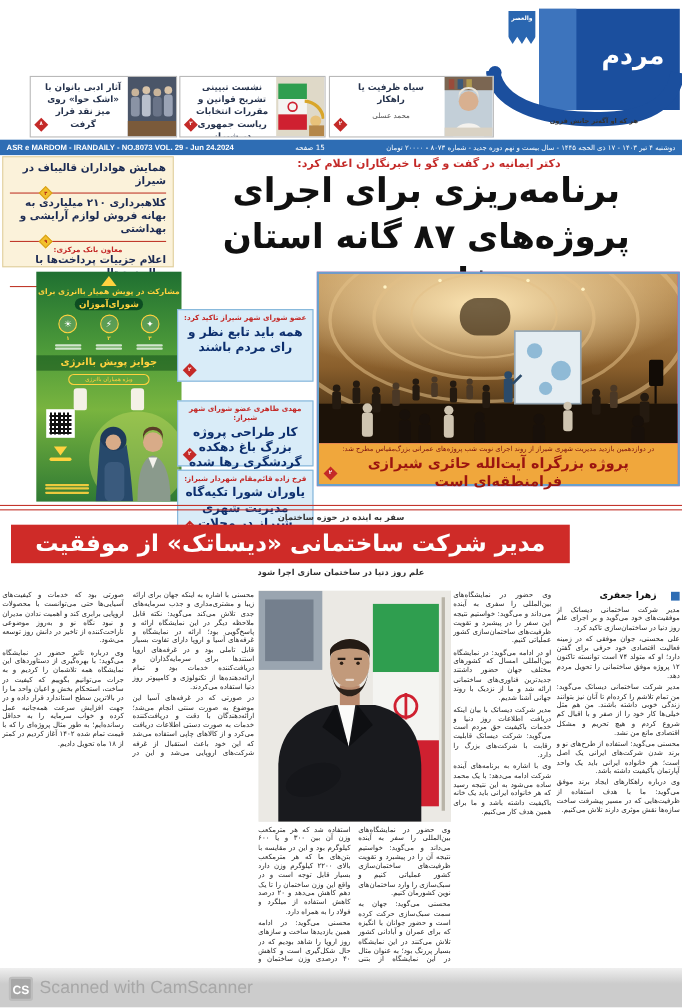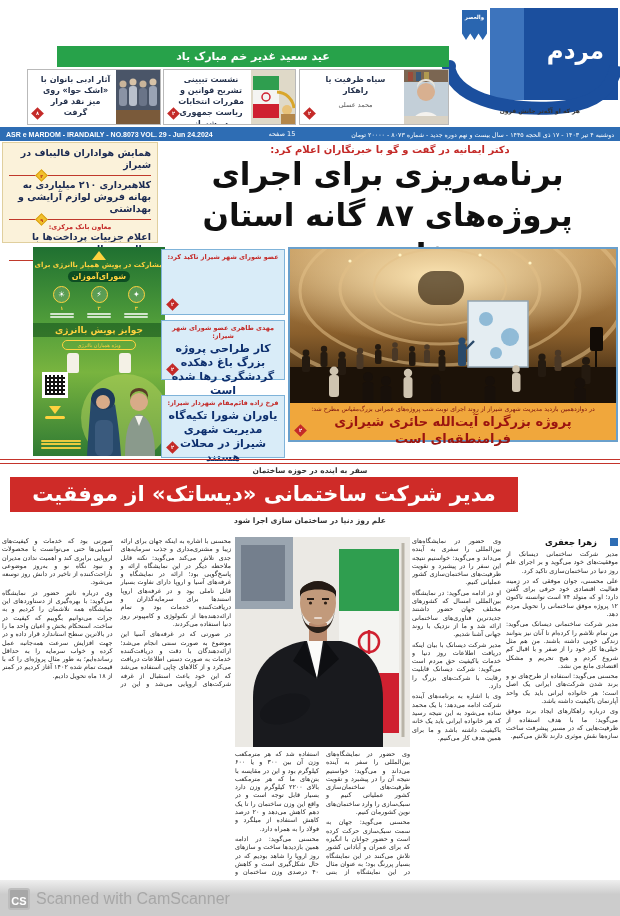--- a/index.html
+++ b/index.html
@@ -86,21 +86,21 @@
   #ad .brand { position:absolute; left:12px; bottom:36px; width:20px; height:14px; }
   #ad .brand span { display:block; width:0;height:0; margin:0 auto; border-left:6px solid transparent;
       border-right:6px solid transparent; border-top:8px solid #ffd23f; }
   #ad .brand i { display:block; height:3px; background:#ffd23f; border-radius:2px; margin-top:2px; }
   #ad .foot { position:absolute; left:6px; bottom:6px; width:44px; }
   #ad .foot .bar { background:rgba(255,210,63,.9); }
   #ad svg.students { position:absolute; right:2px; bottom:0; }
 
   
   .council { left:161px; width:124px; background:#d9ecf8; border:1px solid #7fb3d9; padding:3px 4px;
-      direction:rtl; position:absolute; }
+      direction:rtl; position:absolute;margin-top:32px; }
   .council .k { color:#c42a28; font-size:6.5px; font-weight:bold; text-align:center; line-height:8px; }
   .council .t { color:#0d2f6e; font-size:11px; font-weight:bold; text-align:center; line-height:14px; margin-top:2px; }
   .council .dmd { position:absolute; left:6px; bottom:5px; }
 
   
   #tunnel { left:288px; top:247px; width:330px; height:195px; border:2px solid #6aa0cc; background:#ec4899; }
   #tunnel-caption { position:absolute; left:0; bottom:0; width:100%; height:37px; background:#f0a73c;
       padding:2px 6px 0; direction:rtl; }
   #tunnel-caption .c1 { color:#7a1010; font-size:6.2px; text-align:center; line-height:8px; }
   #tunnel-caption .c2 { color:#9b1410; font-size:13px; font-weight:bold; text-align:center; line-height:17px; }
@@ -145,21 +145,20 @@
   <div class="abs" id="mast-square">
     <div class="abs" id="mast-band"></div>
     <div class="abs" id="mast-word">مردم</div>
   </div>
   <svg class="abs" id="mast-swoosh" width="178" height="58" viewBox="0 0 178 58">
     <path d="M6,6 C10,40 60,52 110,50 C150,48 170,34 174,8" stroke="#1b4f9e" stroke-width="13" fill="none"></path>
     <circle cx="8" cy="8" r="6" fill="#1b4f9e"></circle>
   </svg>
   <div class="abs" id="mast-slogan">هر که او آگه‌تر جانش فزون</div>
 
-  <div class="abs c rtl" id="eid-banner">عید سعید غدیر خم مبارک باد</div>
 
   <div class="abs teaser" style="left:299px;width:150px;">
     <div class="pic">
       <svg width="44" height="54" viewBox="0 0 44 54">
         <rect width="44" height="54" fill="#c3cfd8"></rect>
         <rect x="0" y="0" width="44" height="12" fill="#7b6652"></rect>
         <rect x="4" y="2" width="5" height="9" fill="#9a4b3a"></rect>
           <rect x="12" y="2" width="5" height="9" fill="#3a5a7a"></rect>
           <rect x="20" y="2" width="5" height="9" fill="#b09a50"></rect>
         <circle cx="22" cy="22" r="9" fill="#d8b090"></circle>
@@ -310,25 +309,26 @@
       <rect x="18" y="52" width="18" height="36" rx="6" fill="#3a5a7d"></rect>
       <circle cx="62" cy="34" r="9" fill="#d8ab88"></circle>
       <path d="M53,32 a9,9 0 0 1 18,0 l0,-5 a9,7 0 0 0 -18,0 Z" fill="#5a3d28"></path>
       <path d="M48,88 C48,58 54,48 62,46 C70,48 78,58 78,88 Z" fill="#8a9a8c"></path>
       <path d="M58,48 L62,58 L66,48 Z" fill="#f4f2ec"></path>
     </svg>
   </div>
 
   <div class="council" style="top:249px;height:66px;">
     <div class="k">عضو شورای شهر شیراز تاکید کرد:</div>
+    <div class="t">همه باید تابع نظر و رای مردم باشند</div>
     <span class="dmd">
         <i>۲</i>
       </span>
   </div>
-  <div class="council" style="top:320px;height:60px;">
+  <div class="council" style="top:332px;height:60px;">
     <div class="k">مهدی طاهری عضو شورای شهر شیراز:</div>
     <div class="t">کار طراحی پروژه بزرگ باغ دهکده گردشگری رها شده است</div>
     <span class="dmd">
         <i>۲</i>
       </span>
   </div>
   <div class="council" style="top:395px;height:63px;">
     <div class="k">فرخ زاده قائم‌مقام شهردار شیراز:</div>
     <div class="t">یاوران شورا تکیه‌گاه مدیریت شهری شیراز در محلات هستند</div>
     <span class="dmd">

